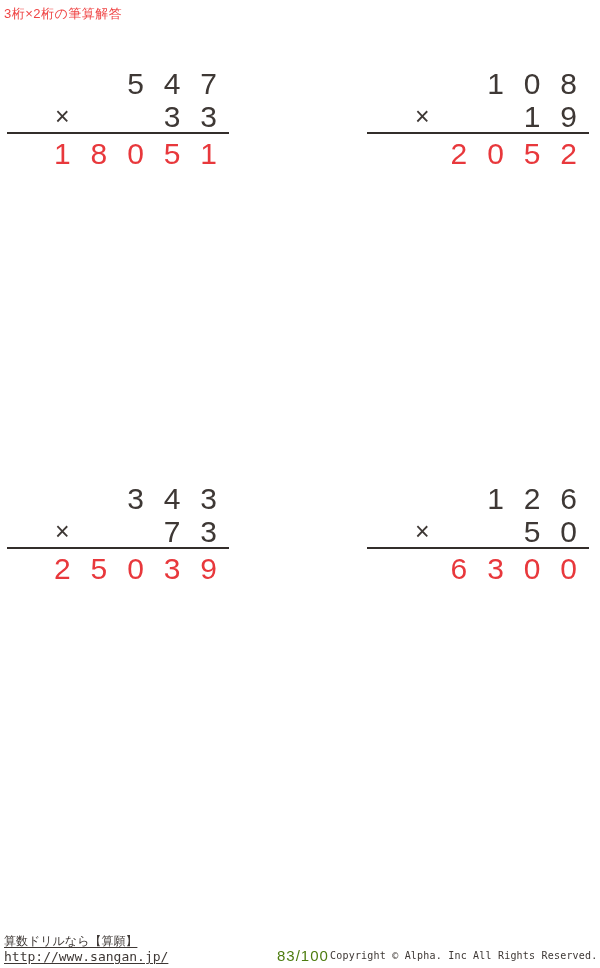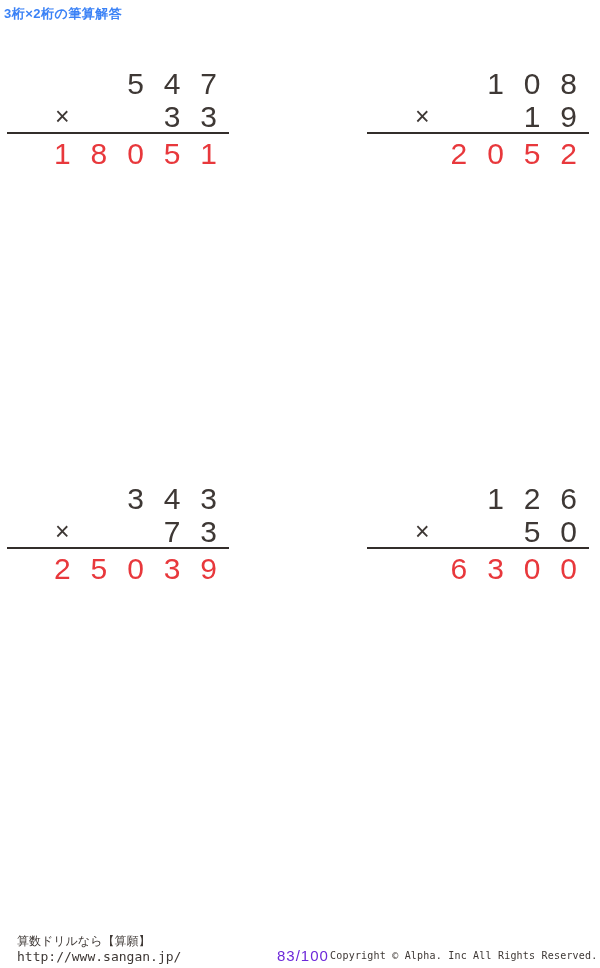--- a/index.html
+++ b/index.html
@@ -10,22 +10,21 @@
     font-family: "Liberation Sans", sans-serif;
     color: #3e3835;
     overflow: hidden;
   }
 
   .page-title {
     position: absolute;
     left: 4px; top: 5px;
     font-size: 13px;
     letter-spacing: 0.5px;
-    color: #3b82f6;
-    font-weight: bold;
+    color: #ef4444;
   }
 
   
   .problem { position: absolute; width: 222px; }
   .p0 { left: 7px;   top: 66px; }
   .p1 { left: 367px; top: 66px; }
   .p2 { left: 7px;   top: 481px; }
   .p3 { left: 367px; top: 481px; }
 
   .factor-rows { border-bottom: 2px solid #332e2b; }
@@ -53,35 +52,35 @@
   
   .footer-links {
     position: absolute;
     left: 4px; top: 934px;
     font-size: 12px;
     line-height: 15px;
   }
   .footer-links .link {
     display: block;
     color: #3e3835;
+    text-decoration: underline;
     text-underline-offset: 2px;
     cursor: pointer;
-    margin-left: 13px;
   }
   .footer-links .link.url {
     font-family: "DejaVu Sans Mono", monospace;
     font-size: 13px;
   }
 
   .page-number {
     position: absolute;
     left: 277px; top: 947px;
     font-size: 15px;
     letter-spacing: 1px;
-    color: #6d28d9;
+    color: #4d7c0f;
   }
 
   .copyright {
     position: absolute;
     left: 330px; top: 950px;
     font-family: "DejaVu Sans Mono", monospace;
     font-size: 10px;
     letter-spacing: 0.2px;
     color: #3e3835;
     white-space: nowrap;

